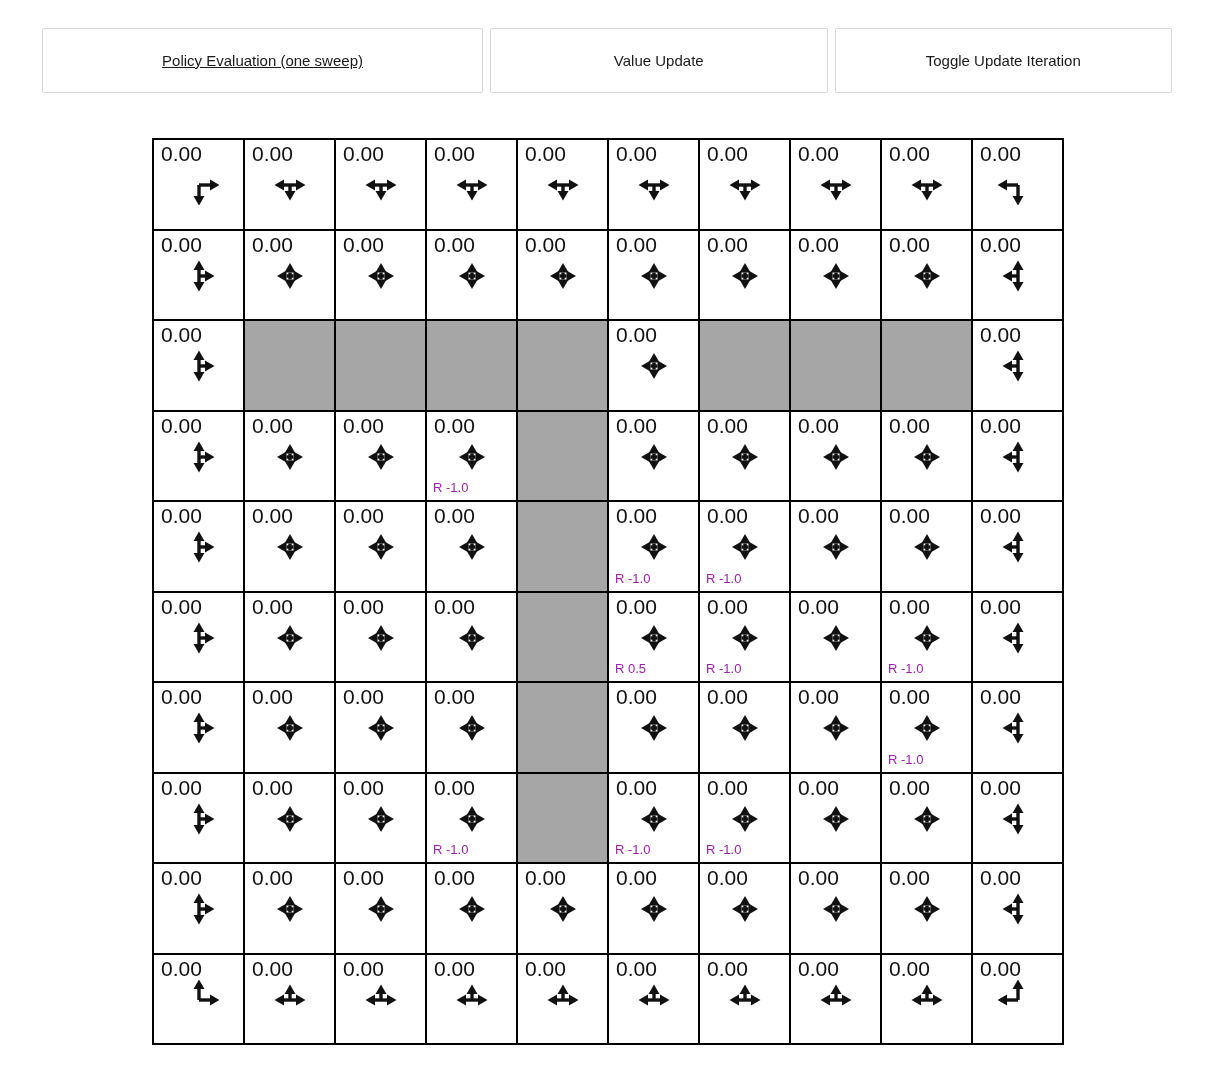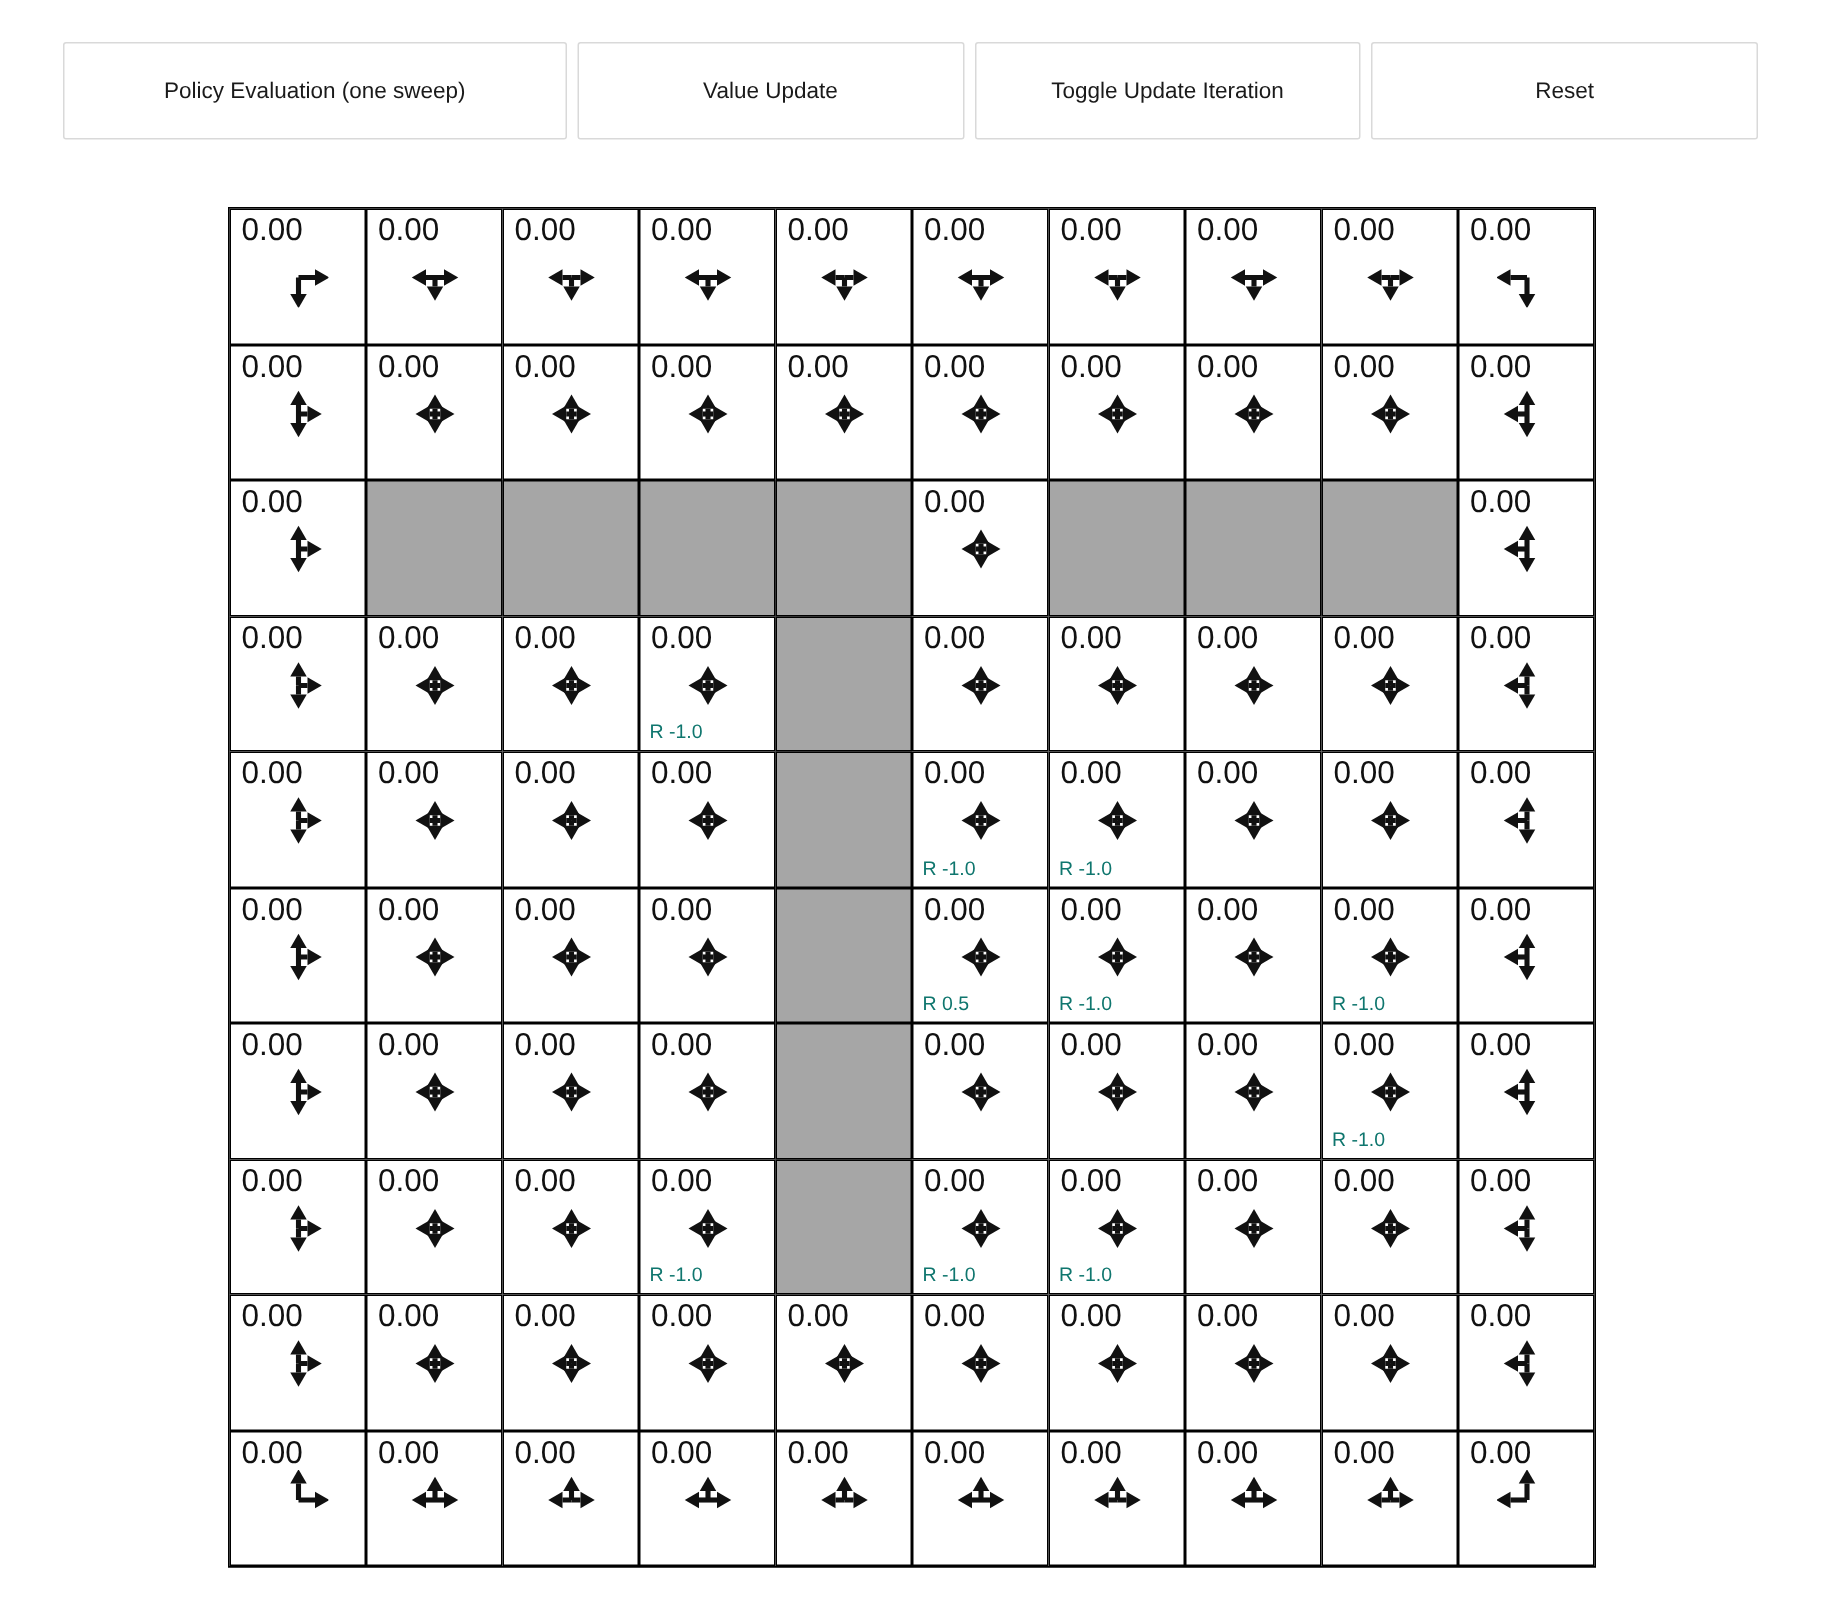--- a/index.html
+++ b/index.html
@@ -13,21 +13,21 @@
     display:flex;gap:7px;
   }
   .toolbar button{
     height:65px;background:#ffffff;
     border:1px solid var(--btn-border,#d9d9d9);
     border-radius:2px;
     font-family:"Liberation Sans", sans-serif;
     font-size:15px;color:#1a1a1a;cursor:pointer;
     flex:1 1 0;
   }
-  .toolbar button.wide{flex:1.32 1 0;}
+  .toolbar button.wide{flex:1.32 1 0;text-decoration:underline;}
   
   .gridworld{
     position:absolute;left:152px;top:138px;
     display:grid;
     grid-template-columns:repeat(10, 91px);
     grid-template-rows:repeat(10, 90.5px);
     border:1px solid #000;
     background:#000;
   }
   .cell{
@@ -38,31 +38,30 @@
   .val{
     position:absolute;left:7px;top:2px;
     font-size:21px;color:#111;letter-spacing:0px;
   }
   .arrows{
     position:absolute;left:0;right:0;top:25px;
     display:flex;justify-content:center;
   }
   .rew{
     position:absolute;left:6px;bottom:5px;
-    font-size:13px;color:#0f766e;
+    font-size:13px;color:#a21caf;
   }
 </style>
 </head>
 <body>
 
 <div class="toolbar">
   <button class="wide">Policy Evaluation (one sweep)</button>
   <button>Value Update</button>
   <button>Toggle Update Iteration</button>
-  <button>Reset</button>
 </div>
 
 <div class="gridworld">
     <div class="cell">
       <div class="val">0.00</div>
       <div class="arrows">
         <svg width="40" height="40" viewBox="0 0 40 40">
           <line x1="20" y1="20" x2="31" y2="20" stroke="#111" stroke-width="3.4"></line>
           <polygon points="40.5,20 31,25.5 31,14.5" fill="#111"></polygon>
           <line x1="20" y1="20" x2="20" y2="31" stroke="#111" stroke-width="3.4"></line>

